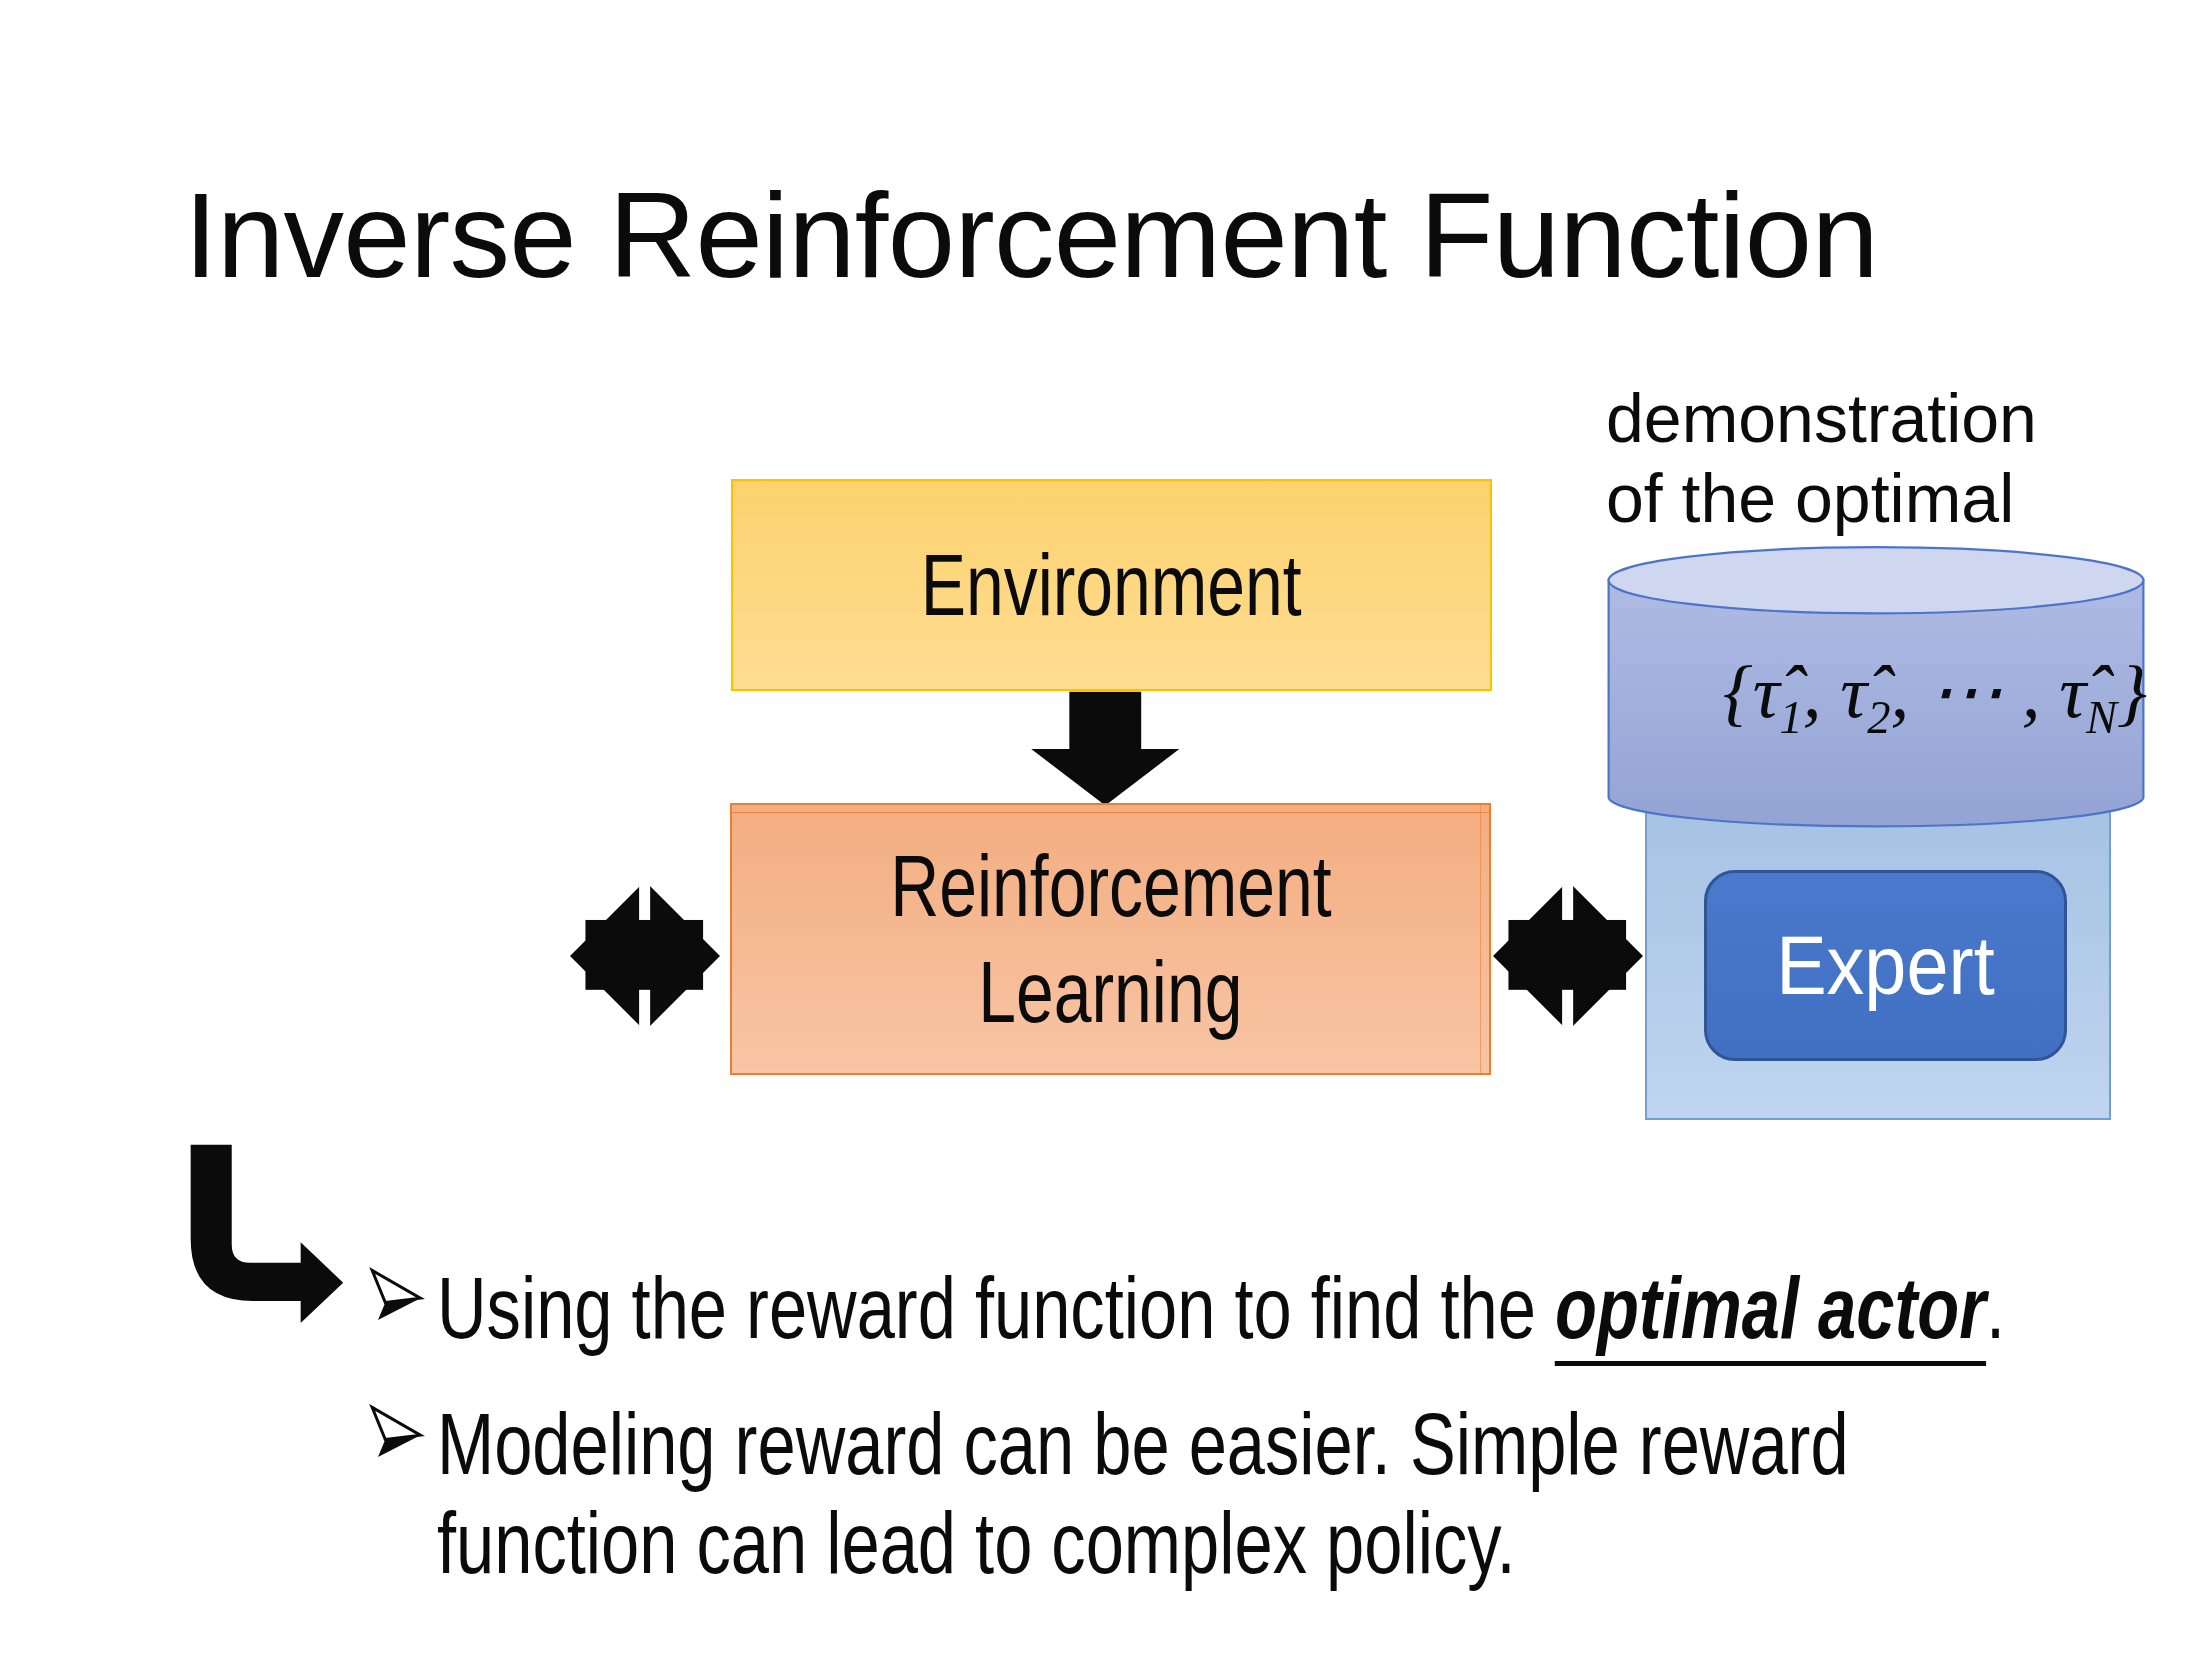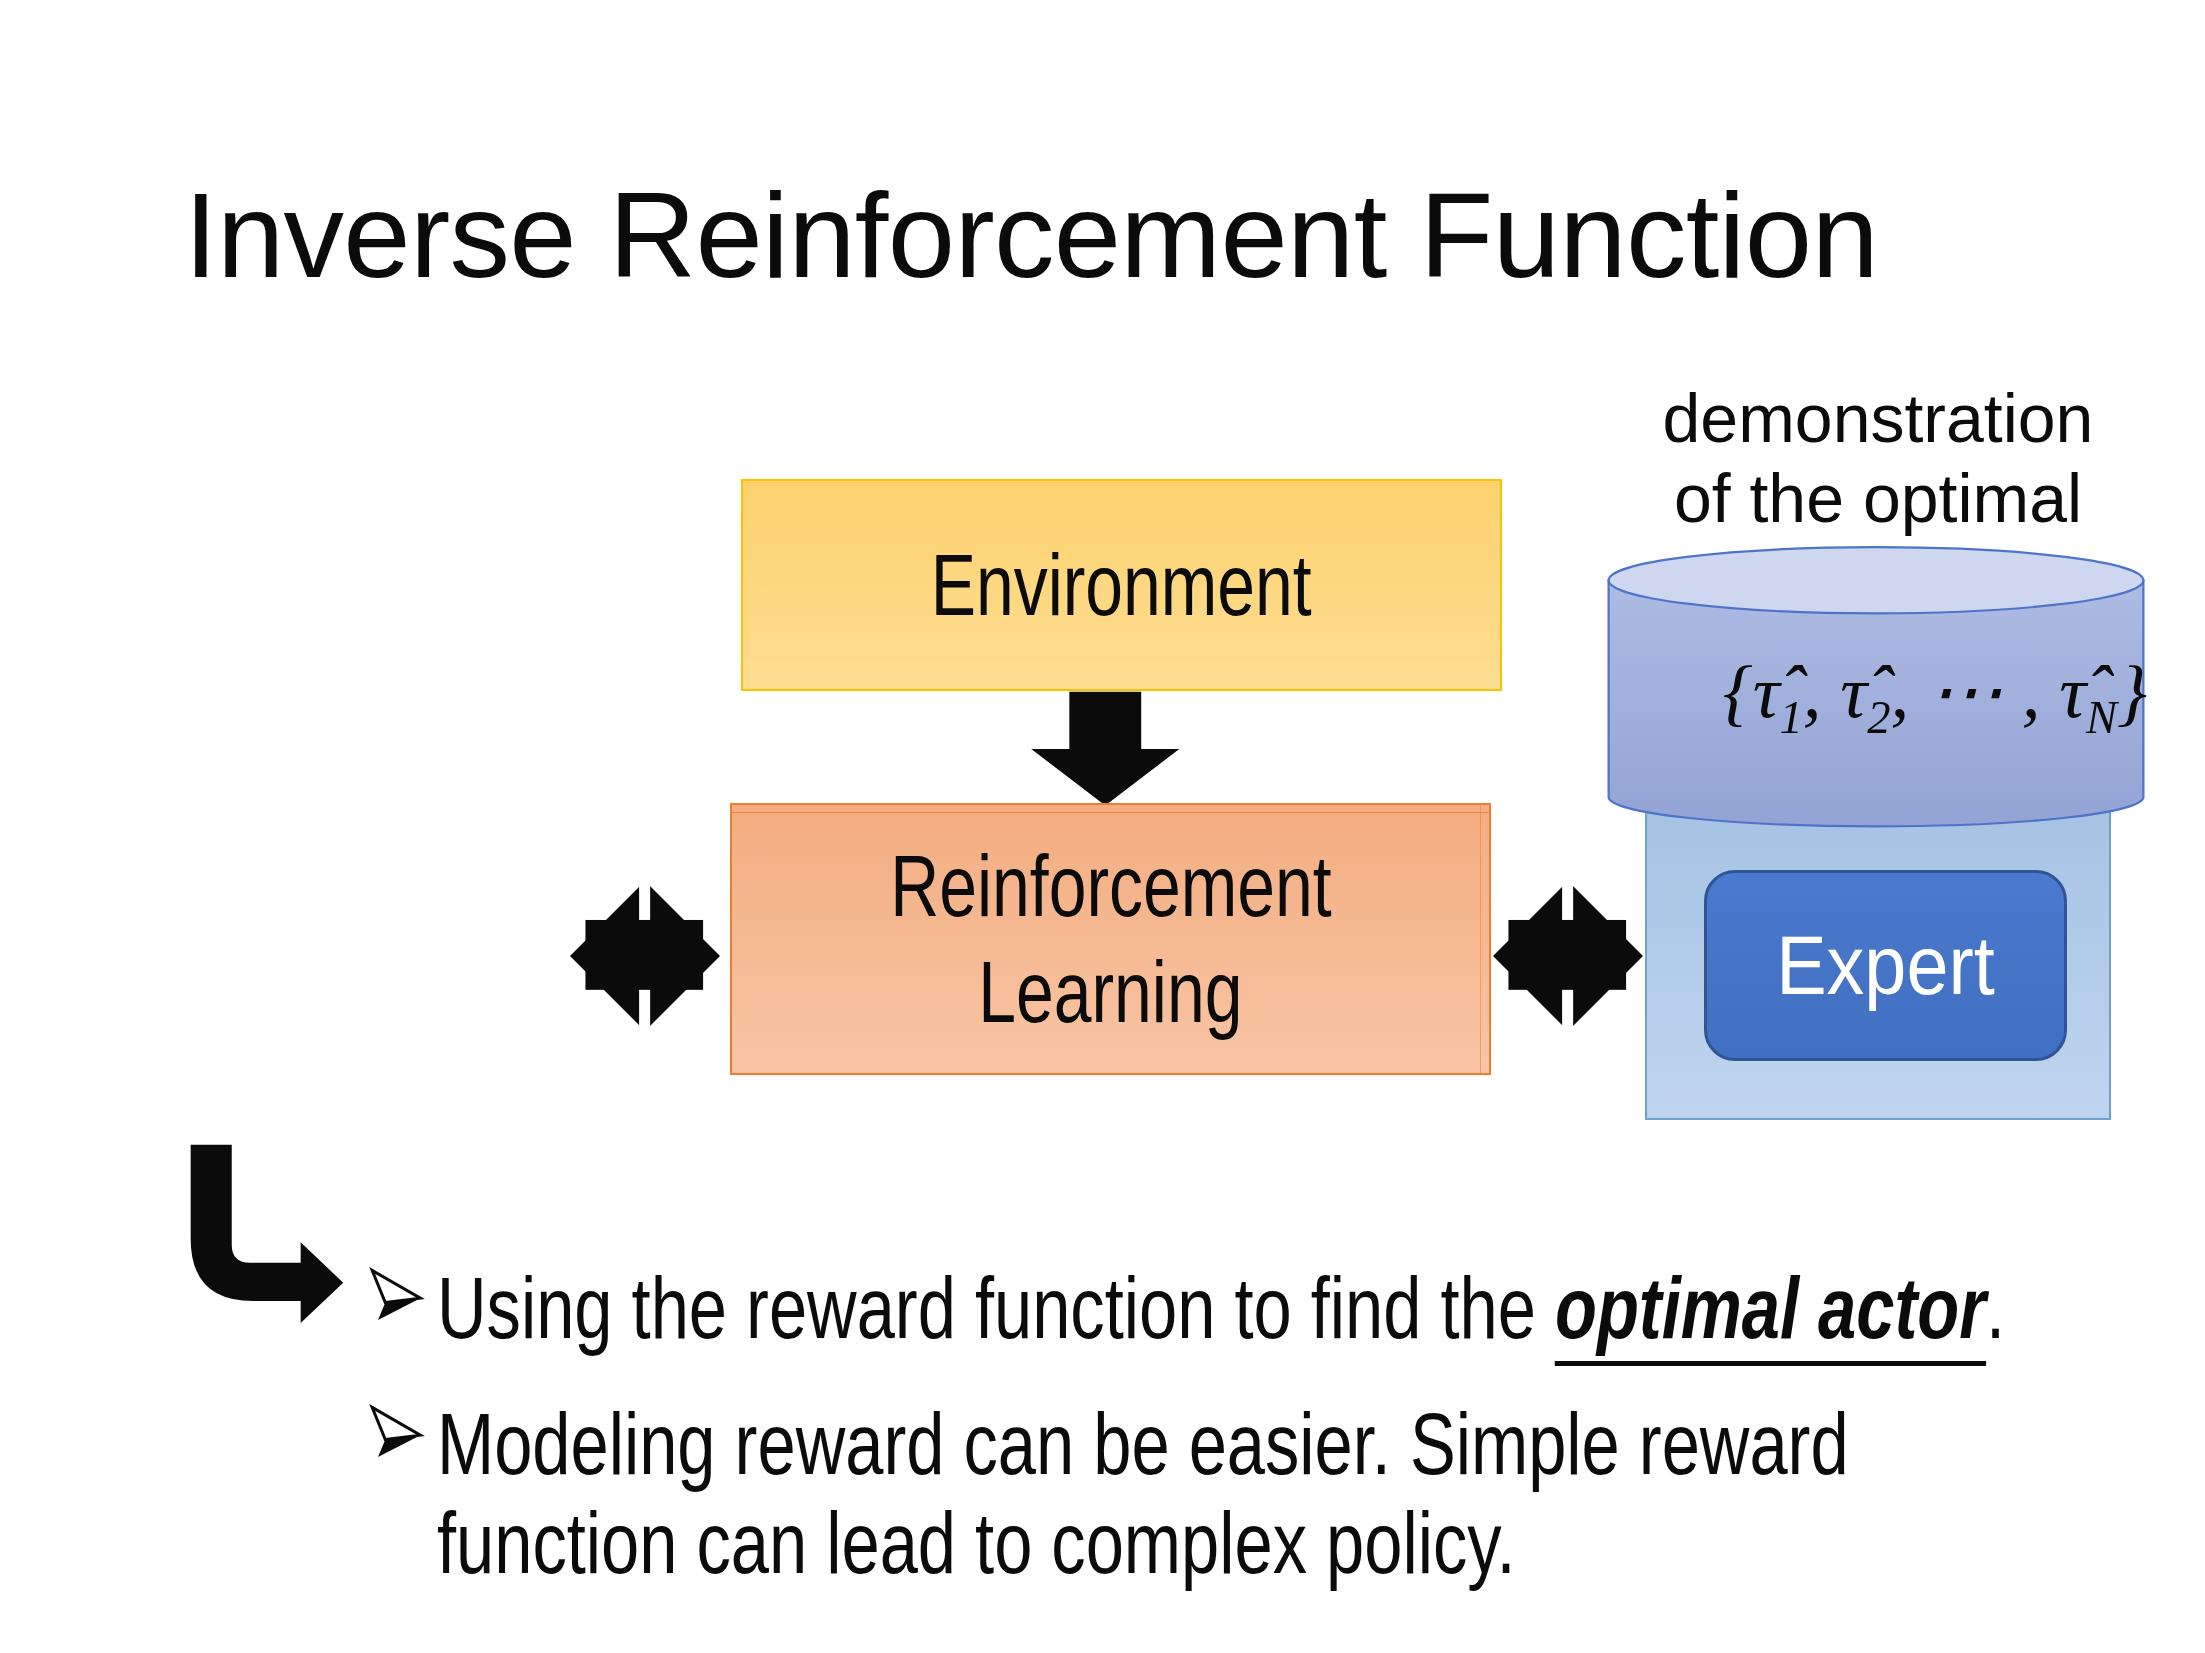--- a/index.html
+++ b/index.html
@@ -16,31 +16,30 @@
     position:relative;width:2205px;height:1654px;overflow:hidden;
     font-family:"Liberation Sans","DejaVu Sans",sans-serif;color:var(--ink);
     background:#ffffff;
   }
   .abs{position:absolute;}
   .title{
     left:184px;top:175px;font-size:121px;line-height:1;letter-spacing:-0.7px;
     white-space:nowrap;color:var(--ink);
   }
   .demo-label{
-    left:1606px;top:379px;width:544px;text-align:center;
+    left:1606px;top:379px;width:544px;
     font-size:68px;line-height:1.17;
   }
   .box{display:flex;flex-direction:column;align-items:center;justify-content:center;box-sizing:border-box;}
   .box .lbl{display:block;line-height:1.22;transform:scaleX(0.78);transform-origin:50% 50%;white-space:nowrap;}
   .env-box{
     left:731px;top:479px;width:761px;height:212px;
     border:2.9px solid var(--env-border);
     background:linear-gradient(180deg,var(--env-a),var(--env-b));
     font-size:87px;
-    margin-left:10px;
   }
   .green-box{
     left:112px;top:803px;width:452px;height:323px;
     border:2.2px solid var(--green-border);
     background:linear-gradient(180deg,var(--green-a),var(--green-b));
     font-size:87px;
   }
   .orange-box{
     left:730px;top:803px;width:761px;height:272px;
     border:2.2px solid var(--orange-border);

